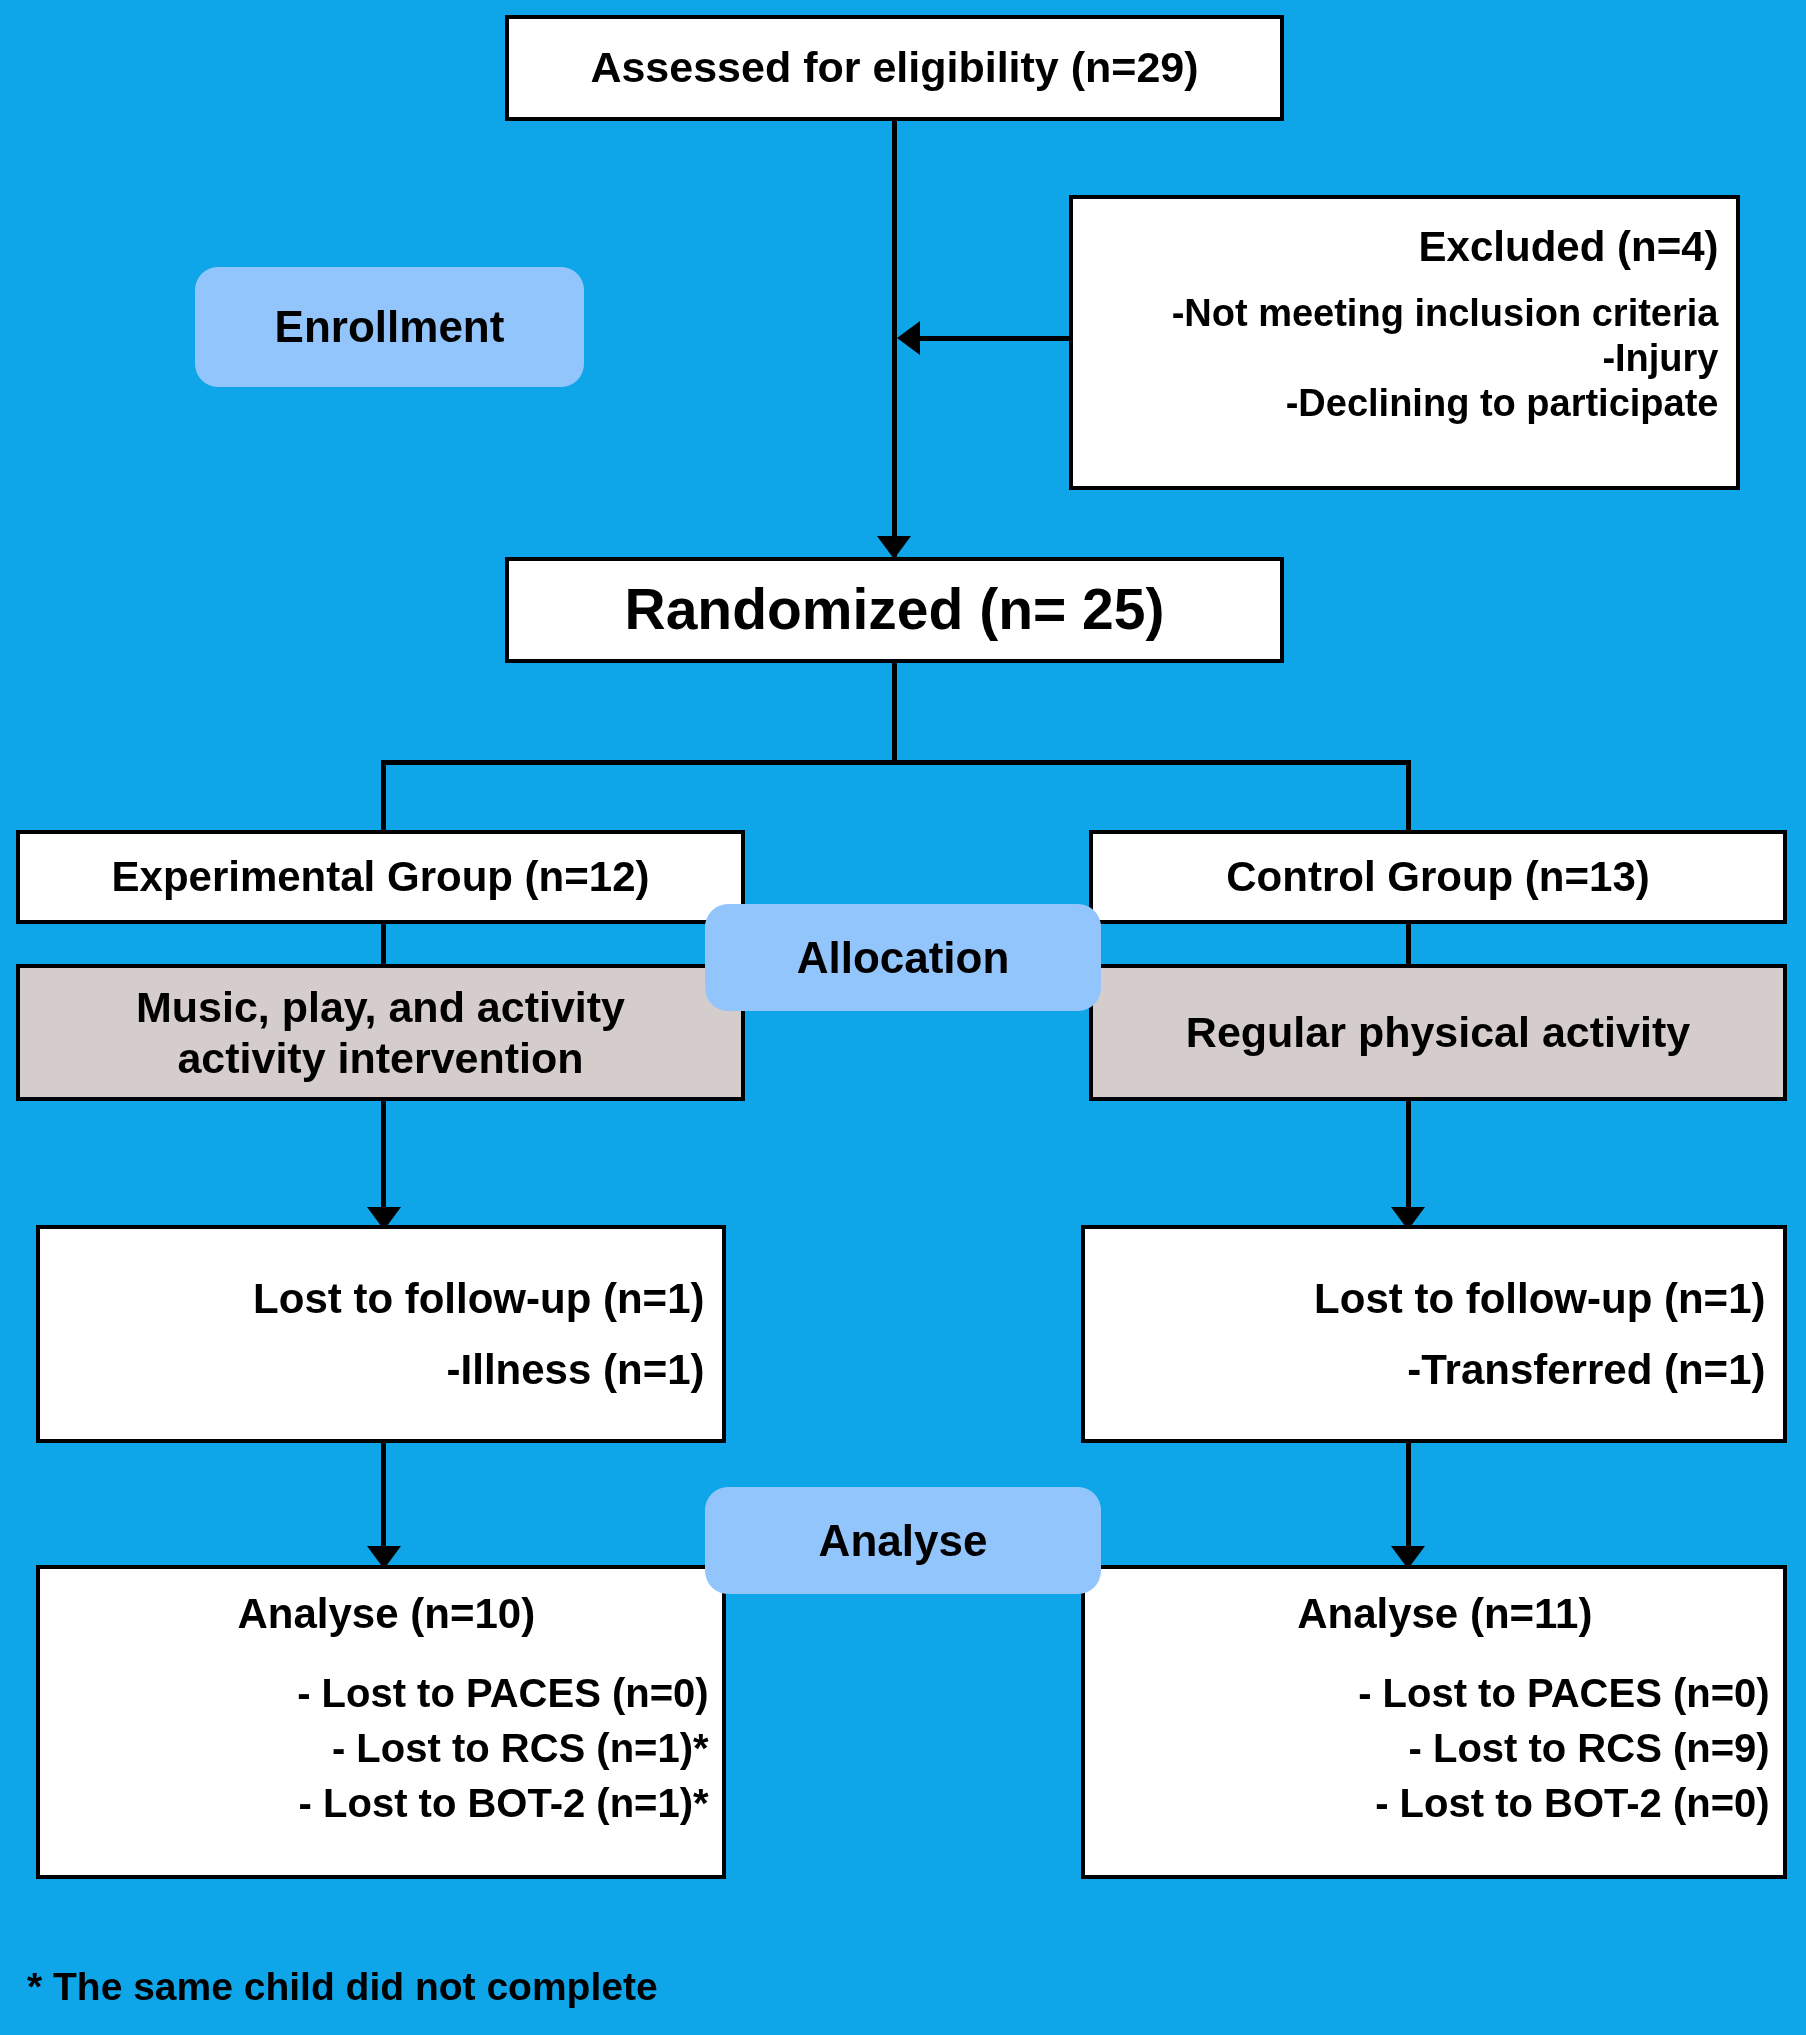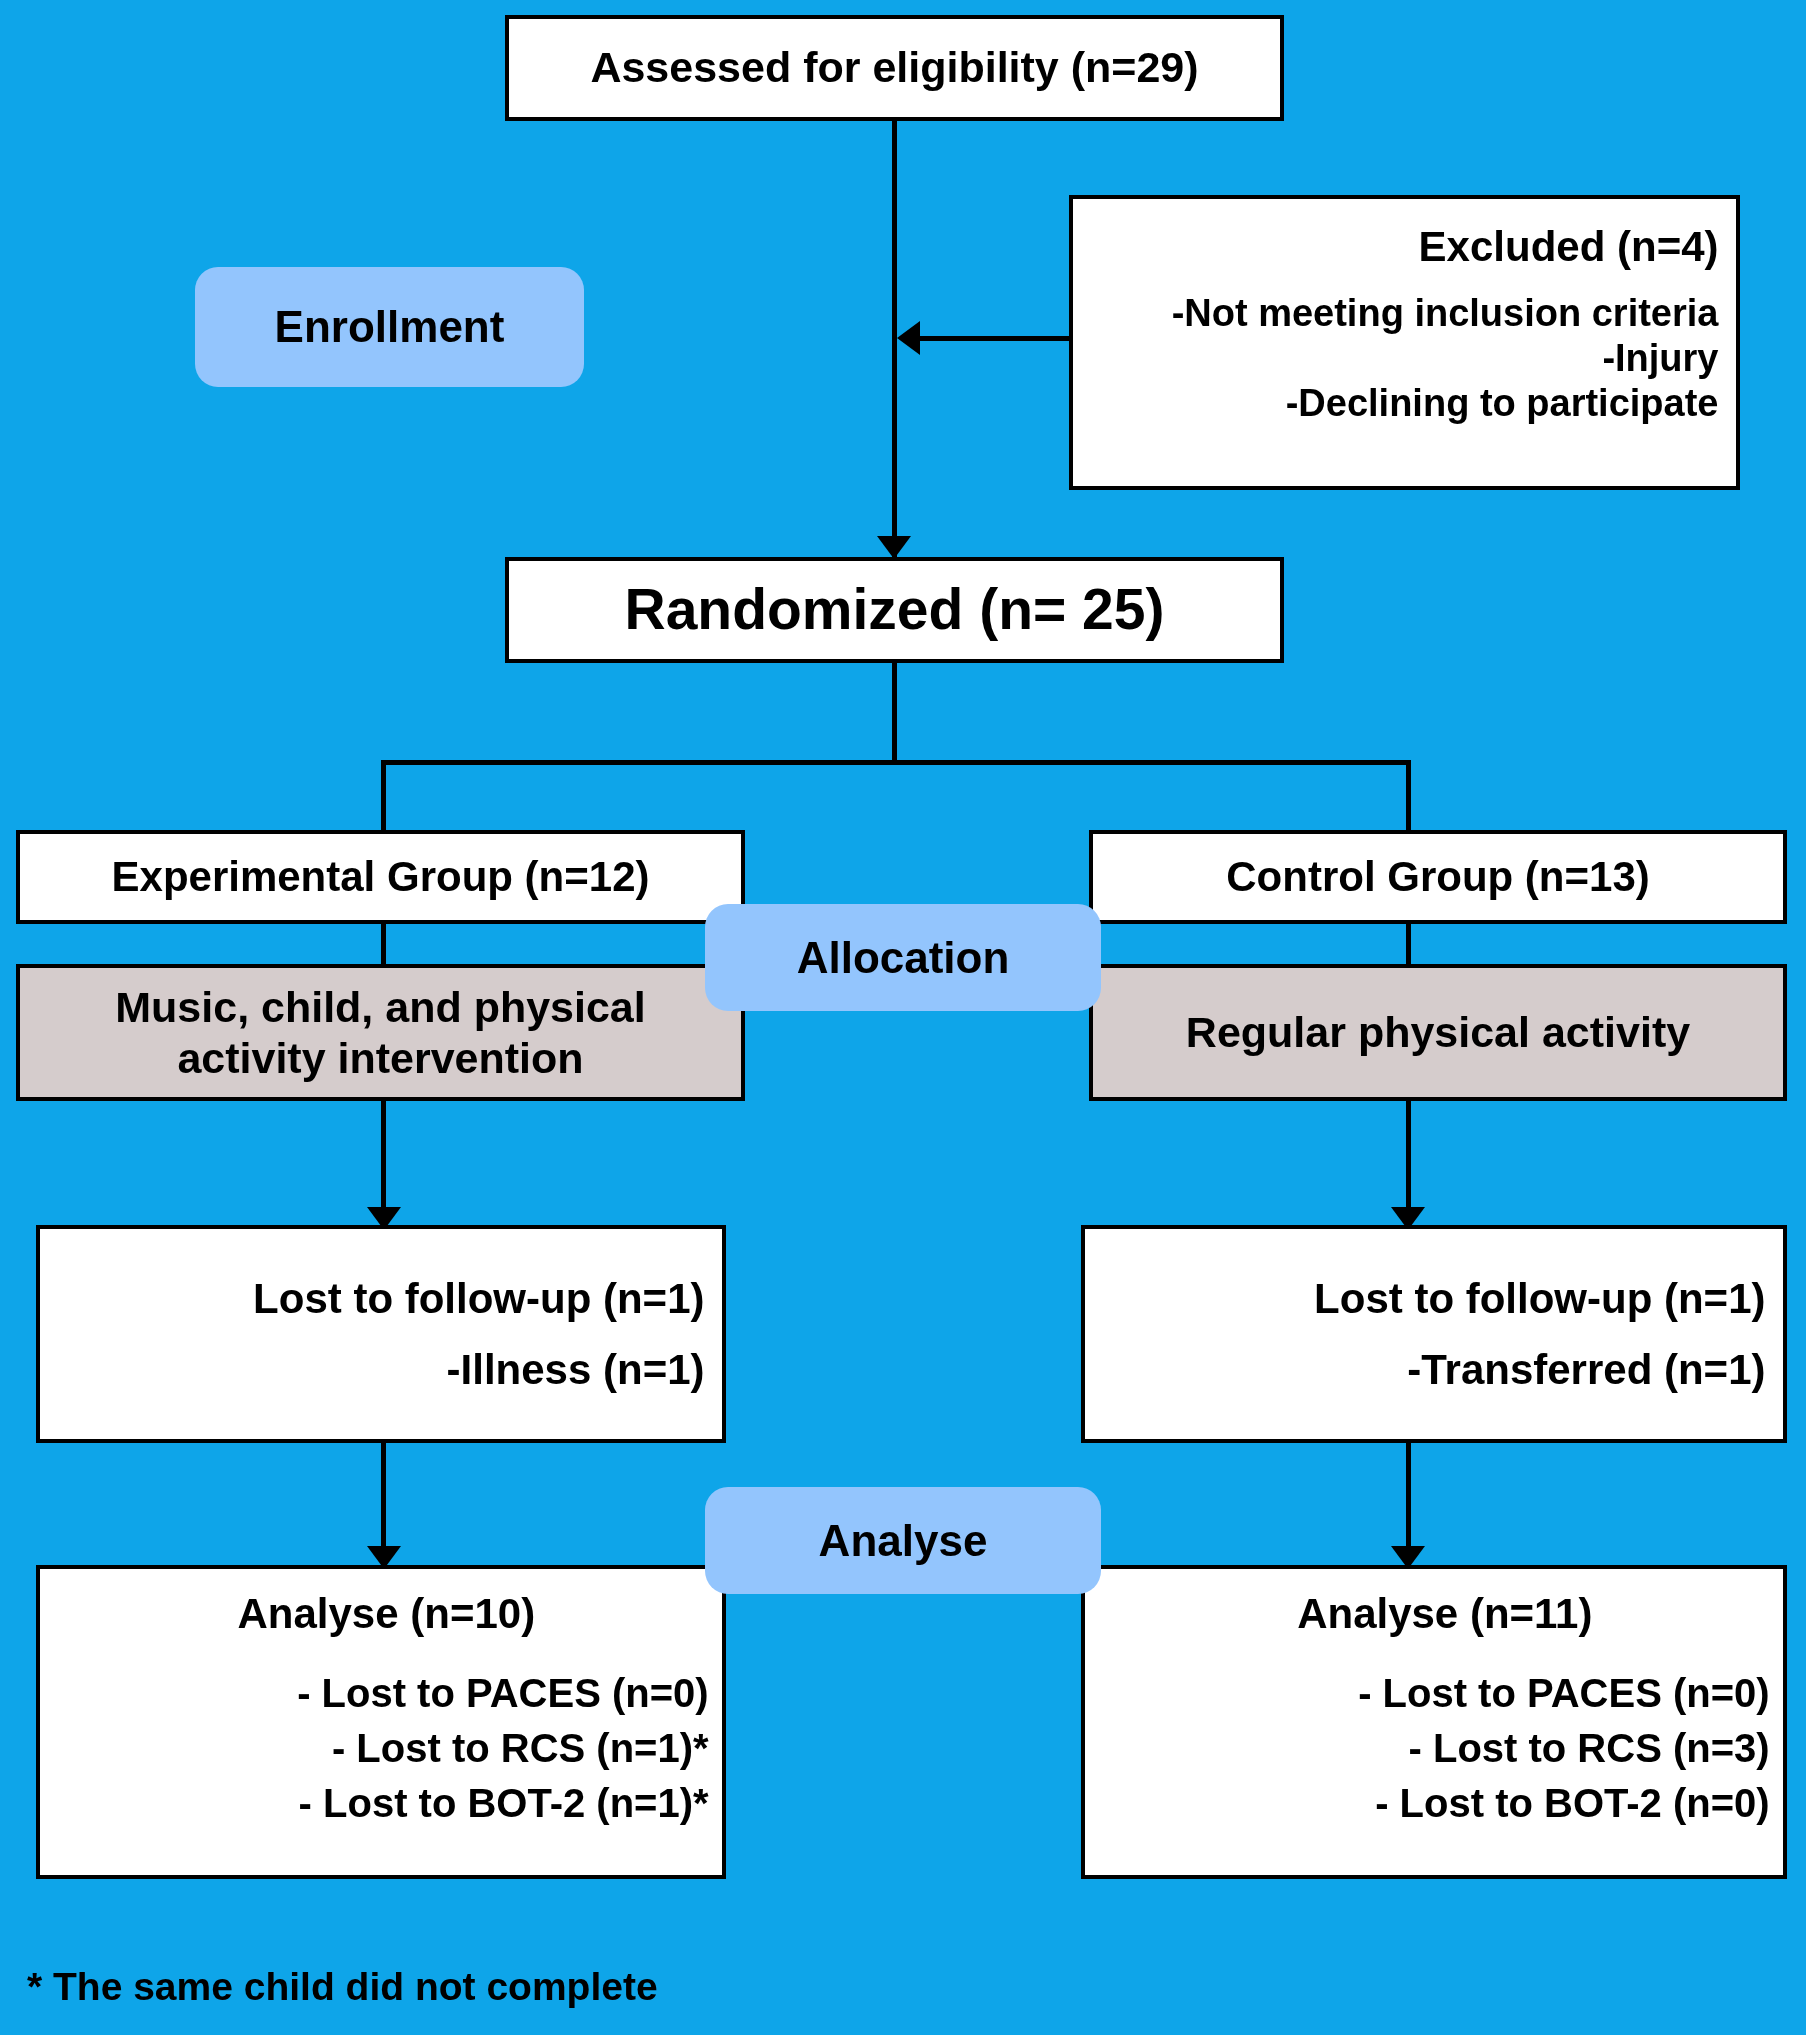--- a/index.html
+++ b/index.html
@@ -108,21 +108,21 @@
   </div>
 
   <div class="box center" style="left:1089px;top:830px;width:698px;height:94px;font-size:42px;">
     <span class="ln">Control Group (n=13)</span>
   </div>
 
   <div class="line vline" style="left:381px;top:923px;width:5.4px;height:46px;"></div>
   <div class="line vline" style="left:1406px;top:923px;width:5.4px;height:46px;"></div>
 
   <div class="box center shaded" style="left:16px;top:964px;width:729px;height:137px;font-size:43px;">
-    <span class="ln">Music, child, and physical</span>
+    <span class="ln">Music, play, and activity</span>
     <span class="ln">activity intervention</span>
   </div>
 
   <div class="box center shaded" style="left:1089px;top:964px;width:698px;height:137px;font-size:43px;">
     <span class="ln">Regular physical activity</span>
   </div>
 
   <div class="badge" style="left:705px;top:904px;width:396px;height:107px;font-size:44px;">
     <span>Allocation</span>
   </div>
@@ -160,21 +160,21 @@
     <span class="gap" style="height:0.62em;"></span>
     <span class="ln" style="margin-top:6.7px;">- Lost to PACES (n=0)</span>
     <span class="ln" style="margin-top:8px;">- Lost to RCS (n=1)*</span>
     <span class="ln" style="margin-top:8px;">- Lost to BOT-2 (n=1)*</span>
   </div>
 
   <div class="box left" style="left:1081px;top:1565px;width:706px;height:314px;font-size:40px;padding:0 13.4px 0 35px;justify-content:flex-start;">
     <span class="ln" style="align-self:center;margin-top:20px;font-size:42px;">Analyse (n=11)</span>
     <span class="gap" style="height:0.62em;"></span>
     <span class="ln" style="margin-top:6.7px;">- Lost to PACES (n=0)</span>
-    <span class="ln" style="margin-top:8px;">- Lost to RCS (n=3)</span>
+    <span class="ln" style="margin-top:8px;">- Lost to RCS (n=9)</span>
     <span class="ln" style="margin-top:8px;">- Lost to BOT-2 (n=0)</span>
   </div>
 
   <div class="note" style="left:27px;top:1911px;width:806px;font-size:39px;">
     <span class="ln">* The same child did not complete</span>
     
   </div>
 
 </div>
 

